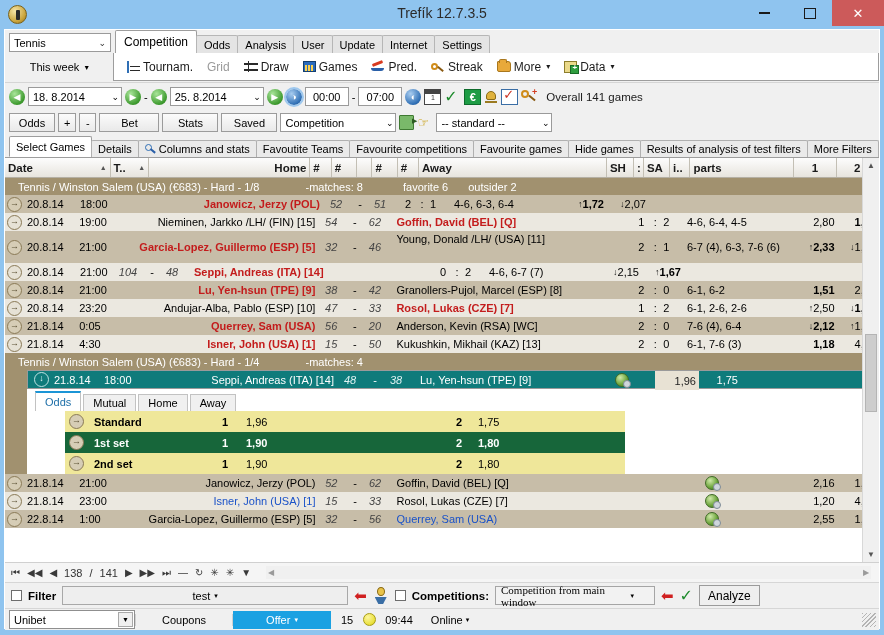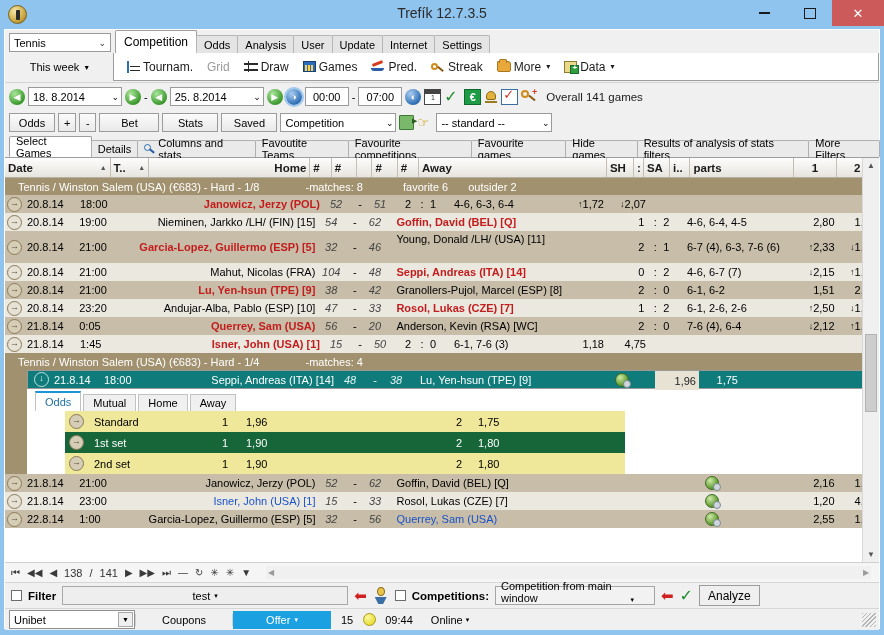--- a/index.html
+++ b/index.html
@@ -176,21 +176,21 @@
   .abtn{width:13px;height:13px;border-radius:50%;border:1px solid #8a7a56;color:#5d5236;
     font-size:9px;line-height:11px;text-align:center;background:#d6cdb6;}
   .row.even .abtn{background:#e6e2d6;}
   .row.sel .abtn{background:#0f7b7b;border-color:#bfe3e3;color:#eafafa;}
   .red{color:#c31c1c;font-weight:bold;}
   .blue{color:#1a52c8;}
   .idnum{font-style:italic;color:#444;}
   .row.sel .idnum{color:#dff3f3;}
   .up{color:#111;font-size:9px;}
   .dn{color:#111;font-size:9px;}
-  .bld{font-weight:normal;}
+  .bld{font-weight:bold;}
   .globe{width:14px;height:14px;border-radius:50%;
     background:radial-gradient(circle at 35% 30%,#cfe9a9,#6ba43a 60%,#3c6f22);
     border:1px solid #3f6a26;box-sizing:border-box;position:relative;}
   .globe::after{content:"";position:absolute;right:-3px;bottom:-2px;width:8px;height:8px;border-radius:50%;
     background:#cfd6dc;border:1px solid #7d8a95;box-sizing:border-box;}
 
   
   .detail{background:#fff;border-left:0;}
   .dtabs{display:flex;align-items:flex-end;height:22px;padding-left:8px;background:#fff;}
   .dtab{height:17px;padding:0 9px;display:flex;align-items:center;font-size:11px;
@@ -224,21 +224,21 @@
   .lbl{font-size:11.5px;font-weight:bold;}
   .testbtn{height:19px;flex:none;width:286px;border:1px solid #a8a8a8;background:#eee;
     display:flex;align-items:center;justify-content:center;font-size:11px;box-sizing:border-box;}
   .redarrow{color:#d02020;font-size:15px;line-height:14px;}
   .ic-award{width:16px;height:17px;position:relative;}
   .ic-award::before{content:"";position:absolute;left:4px;top:0;width:8px;height:9px;
     background:#e8c34a;border:1px solid #8a6a16;border-radius:50%;box-sizing:border-box;}
   .ic-award::after{content:"";position:absolute;left:2px;bottom:0;width:12px;height:7px;
     background:#3a6ea5;clip-path:polygon(0 0,100% 0,70% 100%,30% 100%);}
   .compcombo{height:19px;width:160px;border:1px solid #a5a5a5;background:#f2f2f2;
-    display:flex;align-items:flex-end;padding:0 20px 0 5px;font-size:11px;box-sizing:border-box;}
+    display:flex;align-items:center;padding:0 20px 0 5px;font-size:11px;box-sizing:border-box;font-family:Liberation Serif, serif;}
   .compcombo .caret{margin-left:auto;font-size:7px;}
   .analyze{height:21px;padding:0 8px;border:1px solid #9b9b9b;background:#efefef;
     display:flex;align-items:center;font-size:12px;box-sizing:border-box;}
 
   
   .statusbar{height:22px;display:flex;align-items:center;background:#f0f0f0;
     border-top:1px solid #d6d6d6;font-size:11px;box-sizing:border-box;}
   .st-combo{width:126px;height:19px;margin-left:4px;border:1px solid #8f8f8f;background:#fff;
     display:flex;align-items:center;padding-left:4px;box-sizing:border-box;position:relative;}
   .st-combo .sbx{position:absolute;right:1px;top:1px;bottom:1px;width:15px;background:#efefef;
@@ -456,21 +456,21 @@
       <div class="ftab">
           <span>Favourite competitions</span>
         </div>
       <div class="ftab">
           <span>Favourite games</span>
         </div>
       <div class="ftab">
           <span>Hide games</span>
         </div>
       <div class="ftab">
-          <span>Results of analysis of stats filters</span>
+          <span>Results of analysis of test filters</span>
         </div>
       <div class="ftab">
           <span>More Filters</span>
         </div>
     </div>
 
     <div class="gridwrap">
 
       <div class="ghead">
         <div class="gh" style="width:110px">
@@ -605,21 +605,20 @@
               <span>1,57</span>
             </div>
         </div>
 
         <div class="row even" style="height:18px">
           <div class="arrowbtn">
               <span class="abtn">→</span>
             </div>
           <div class="cell" style="width:53px">20.8.14</div>
           <div class="cell" style="width:38px">21:00</div>
-          <div class="cell rt" style="width:208px">Mahut, Nicolas (FRA)</div>
           <div class="cell idnum ct" style="width:26px">104</div>
           <div class="cell ct" style="width:22px">-</div>
           <div class="cell idnum" style="width:28px">48</div>
           <div class="cell red" style="width:243px">Seppi, Andreas (ITA) [14]</div>
           <div class="cell ct" style="width:18px">0</div>
           <div class="cell ct" style="width:10px">:</div>
           <div class="cell" style="width:24px">2</div>
           <div class="cell" style="width:110px">4-6, 6-7 (7)</div>
           <div class="cell rt" style="width:46px">
               <span class="dn">↓</span>
@@ -702,25 +701,26 @@
               <span class="up">↑</span>
               <span>1,68</span>
             </div>
         </div>
 
         <div class="row even" style="height:18px">
           <div class="arrowbtn">
               <span class="abtn">→</span>
             </div>
           <div class="cell" style="width:53px">21.8.14</div>
-          <div class="cell" style="width:38px">1:45</div>
+          <div class="cell" style="width:38px">4:30</div>
           <div class="cell rt red" style="width:208px">Isner, John (USA) [1]</div>
           <div class="cell idnum ct" style="width:26px">15</div>
           <div class="cell ct" style="width:22px">-</div>
           <div class="cell idnum" style="width:28px">50</div>
+          <div class="cell" style="width:243px">Kukushkin, Mikhail (KAZ) [13]</div>
           <div class="cell ct" style="width:18px">2</div>
           <div class="cell ct" style="width:10px">:</div>
           <div class="cell" style="width:24px">0</div>
           <div class="cell" style="width:110px">6-1, 7-6 (3)</div>
           <div class="cell rt" style="width:46px">
               <span class="bld">1,18</span>
             </div>
           <div class="cell rt" style="width:42px">
               <span>4,75</span>
             </div>

